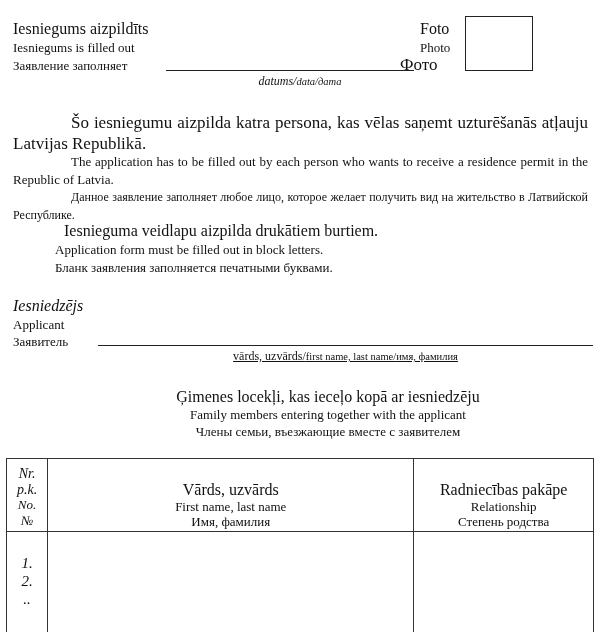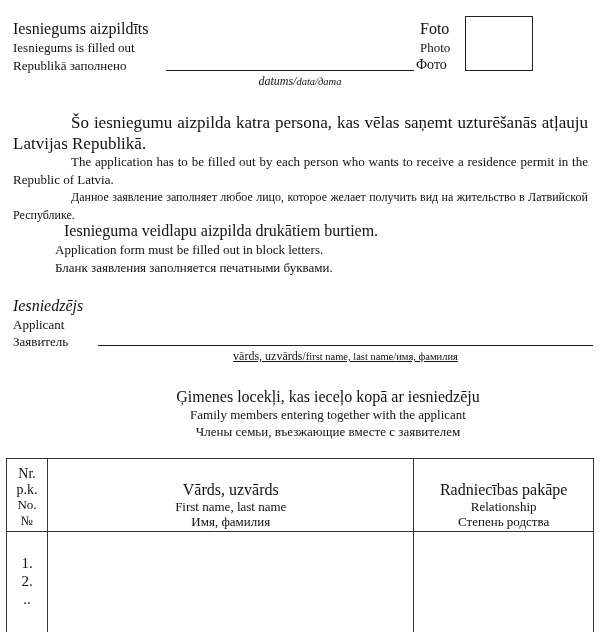--- a/index.html
+++ b/index.html
@@ -21,21 +21,21 @@
     .hdr-lv { left: 13px; top: 20px; font-size: 16px; line-height: 18px; }
     .hdr-en { left: 13px; top: 40px; font-size: 13px; line-height: 15px; }
     .hdr-ru { left: 13px; top: 58px; font-size: 13px; line-height: 15px; }
 
     .date-line { left: 166px; top: 70px; width: 248px; height: 0; border-top: 1.5px solid #222; }
     .date-caption { left: 176px; top: 74px; width: 248px; text-align: center; font-size: 12px; line-height: 14px; font-style: italic; }
     .date-caption .sm { font-size: 10.5px; }
 
     .foto-lv { left: 420px; top: 20px; font-size: 16px; line-height: 18px; }
     .foto-en { left: 420px; top: 40px; font-size: 13px; line-height: 15px; }
-    .foto-ru { left: 416px; top: 57px; font-size: 14px; line-height: 15px; font-family: Liberation Serif, serif; }
+    .foto-ru { left: 400px; top: 57px; font-size: 17px; line-height: 15px; font-family: Liberation Serif, serif; }
     .photo-box { left: 465px; top: 16px; width: 68px; height: 55px; border: 1.5px solid #222; box-sizing: border-box; }
 
     
     .para { left: 13px; width: 575px; text-align: justify; }
     .p1 { top: 112px; font-size: 17px; line-height: 21px; }
     .p2 { top: 153px; font-size: 13px; line-height: 18px; }
     .p3 { top: 188px; font-size: 12px; line-height: 18px; }
     .indent { text-indent: 58px; }
     .p4 { left: 64px; top: 222px; font-size: 16px; line-height: 18px; }
     .p5 { left: 55px; top: 242px; font-size: 13px; line-height: 16px; }
@@ -58,36 +58,36 @@
     
     .tbl { left: 6px; top: 458px; width: 588px; border-collapse: collapse; }
     .tbl td {
       border: 1.5px solid #333;
       vertical-align: middle;
       text-align: center;
       padding: 0;
     }
     .tbl .hdr-row td { height: 72px; border-bottom-width: 1.5px; }
     .tbl .body-row td { height: 100px; vertical-align: top; border-bottom: none; }
-    .c1 { width: 40px; }
+    .c1 { width: 40px; font-style: italic; }
     .c2 { width: 364px; }
     .c3 { width: 178px; }
     .nr-stack { font-size: 14px; line-height: 15.5px; padding-top: 4px; }
     .nr-stack .small { font-size: 13px; }
     .col-lv { font-size: 16px; line-height: 18px; padding-top: 20px; }
     .col-en { font-size: 13px; line-height: 15px; }
     .col-ru { font-size: 13px; line-height: 15px; }
     .rows-list { font-size: 15px; line-height: 18px; padding-top: 22px; }
   </style>
 </head>
 <body>
 
 <div class="abs hdr-lv">Iesniegums aizpildīts</div>
 <div class="abs hdr-en">Iesniegums is filled out</div>
-<div class="abs hdr-ru">Republikā заполнено</div>
+<div class="abs hdr-ru">Заявление заполняет</div>
 
 <div class="abs date-line"></div>
 <div class="abs date-caption"><span>datums/</span><span class="sm">data/</span><span class="sm">дата</span></div>
 
 <div class="abs foto-lv">Foto</div>
 <div class="abs foto-en">Photo</div>
 <div class="abs foto-ru">Фото</div>
 <div class="abs photo-box"></div>
 
 <div class="abs para p1 indent">Šo iesniegumu aizpilda katra persona, kas vēlas saņemt uzturēšanās atļauju Latvijas Republikā.</div>

